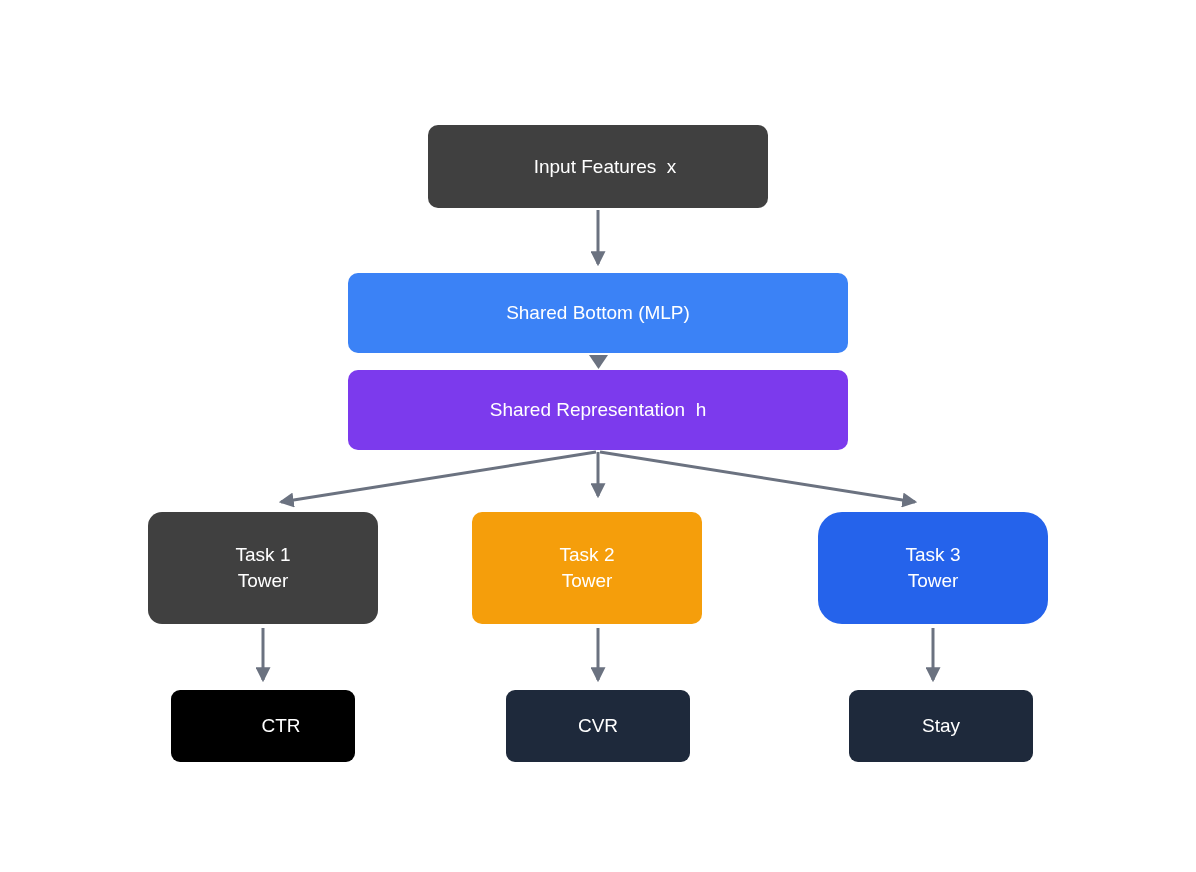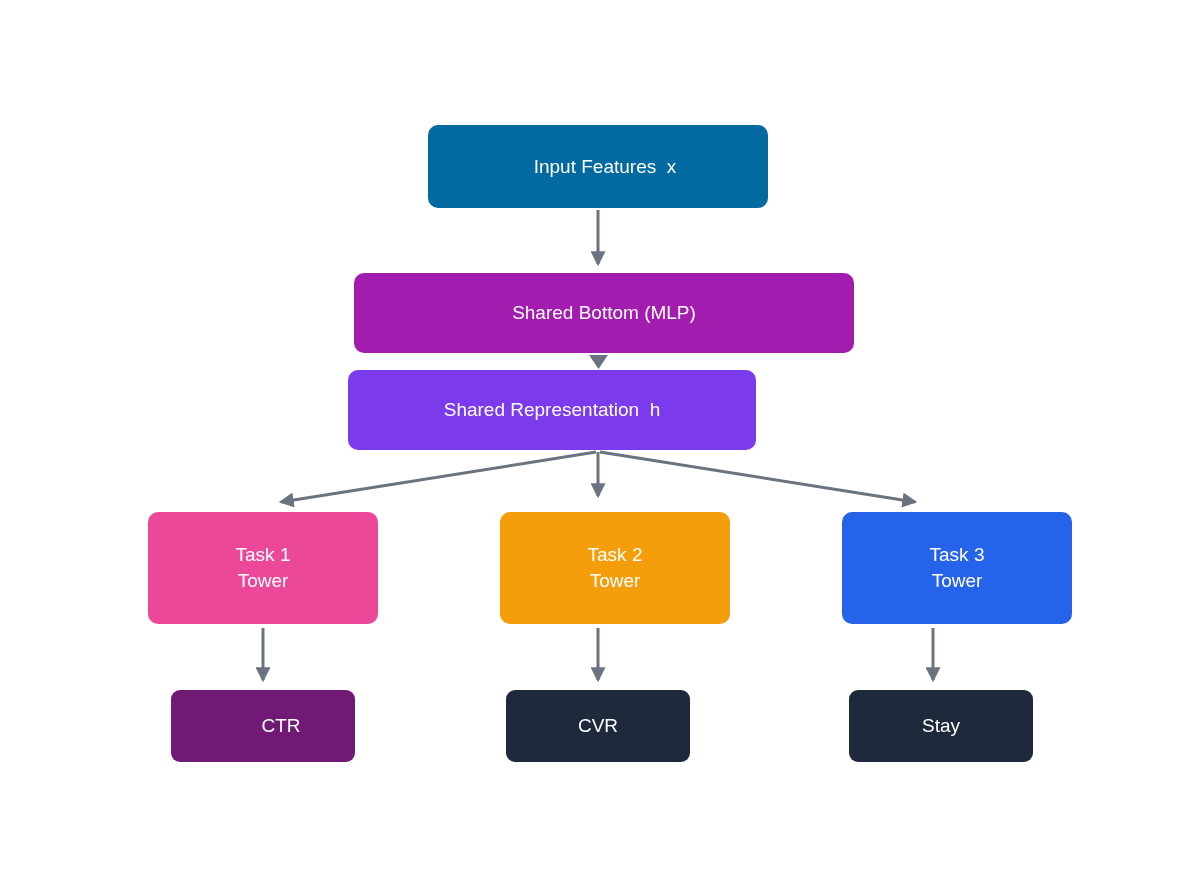--- a/index.html
+++ b/index.html
@@ -43,26 +43,26 @@
     align-items: center;
     justify-content: center;
     font-size: 19px;
     text-align: center;
     white-space: pre; 
     line-height: 26px;
   }
 
   .node-input        { left: 428px; top: 125px; width: 340px; height: 83px; }
   .node-shared-bottom{ left: 348px; top: 273px; width: 500px; height: 80px; }
-  .node-shared-repr  { left: 348px; top: 370px; width: 408px; height: 80px; }
+  .node-shared-repr  { left: 348px; top: 370px; width: 500px; height: 80px; }
 
   .node-tower { top: 512px; width: 230px; height: 112px; }
   .node-tower-1 { left: 148px; }
-  .node-tower-2 { left: 500px; }
-  .node-tower-3 { left: 842px; }
+  .node-tower-2 { left: 472px; }
+  .node-tower-3 { left: 818px; border-radius: 24px; }
 
   .node-output { top: 690px; width: 184px; height: 72px; border-radius: 9px; }
   .node-output-1 { left: 171px; }
   .node-output-2 { left: 506px; text-align: center; }
   .node-output-3 { left: 849px; }
 
   .arrow-layer {
     position: absolute;
     inset: 0;
     pointer-events: none;
@@ -103,48 +103,48 @@
 
     <line class="arrow-line" x1="596" y1="452" x2="281" y2="502" marker-end="url(#ah)"></line>
     <line class="arrow-line" x1="598" y1="452" x2="598" y2="496" marker-end="url(#ah)"></line>
     <line class="arrow-line" x1="600" y1="452" x2="915" y2="502" marker-end="url(#ah)"></line>
 
     <line class="arrow-line" x1="263" y1="628" x2="263" y2="680" marker-end="url(#ah)"></line>
     <line class="arrow-line" x1="598" y1="628" x2="598" y2="680" marker-end="url(#ah)"></line>
     <line class="arrow-line" x1="933" y1="628" x2="933" y2="680" marker-end="url(#ah)"></line>
   </svg>
 
-  <div class="node node-input" style="background-color: #0369a1; padding-left: 14px;">
+  <div class="node node-input" style="background-color: #404040; padding-left: 14px;">
     <span>Input Features  x</span>
   </div>
 
-  <div class="node node-shared-bottom" style="background-color: #a21caf; margin-left: 6px;">
+  <div class="node node-shared-bottom" style="background-color: #3b82f6;">
     <span>Shared Bottom (MLP)</span>
   </div>
 
   <div class="node node-shared-repr" style="background-color: rgb(124, 58, 237);">
     <span>Shared Representation  h</span>
   </div>
 
-  <div class="node node-tower node-tower-1" style="background-color: #ec4899;">
+  <div class="node node-tower node-tower-1" style="background-color: #404040; border-radius: 14px;">
     <span>Task 1</span>
     <span>Tower</span>
   </div>
 
   <div class="node node-tower node-tower-2" style="background-color: rgb(245, 158, 11);">
     <span>Task 2</span>
     <span>Tower</span>
   </div>
 
   <div class="node node-tower node-tower-3" style="background-color: rgb(37, 99, 235);">
     <span>Task 3</span>
     <span>Tower</span>
   </div>
 
-  <div class="node node-output node-output-1" style="background-color: #701a75; padding-left: 36px;">
+  <div class="node node-output node-output-1" style="background-color: #000000; padding-left: 36px;">
     <span>CTR</span>
   </div>
 
   <div class="node node-output node-output-2" style="background-color: rgb(30, 41, 59);">
     <span>CVR</span>
   </div>
 
   <div class="node node-output node-output-3" style="background-color: rgb(30, 41, 59);">
     <span>Stay</span>
   </div>

